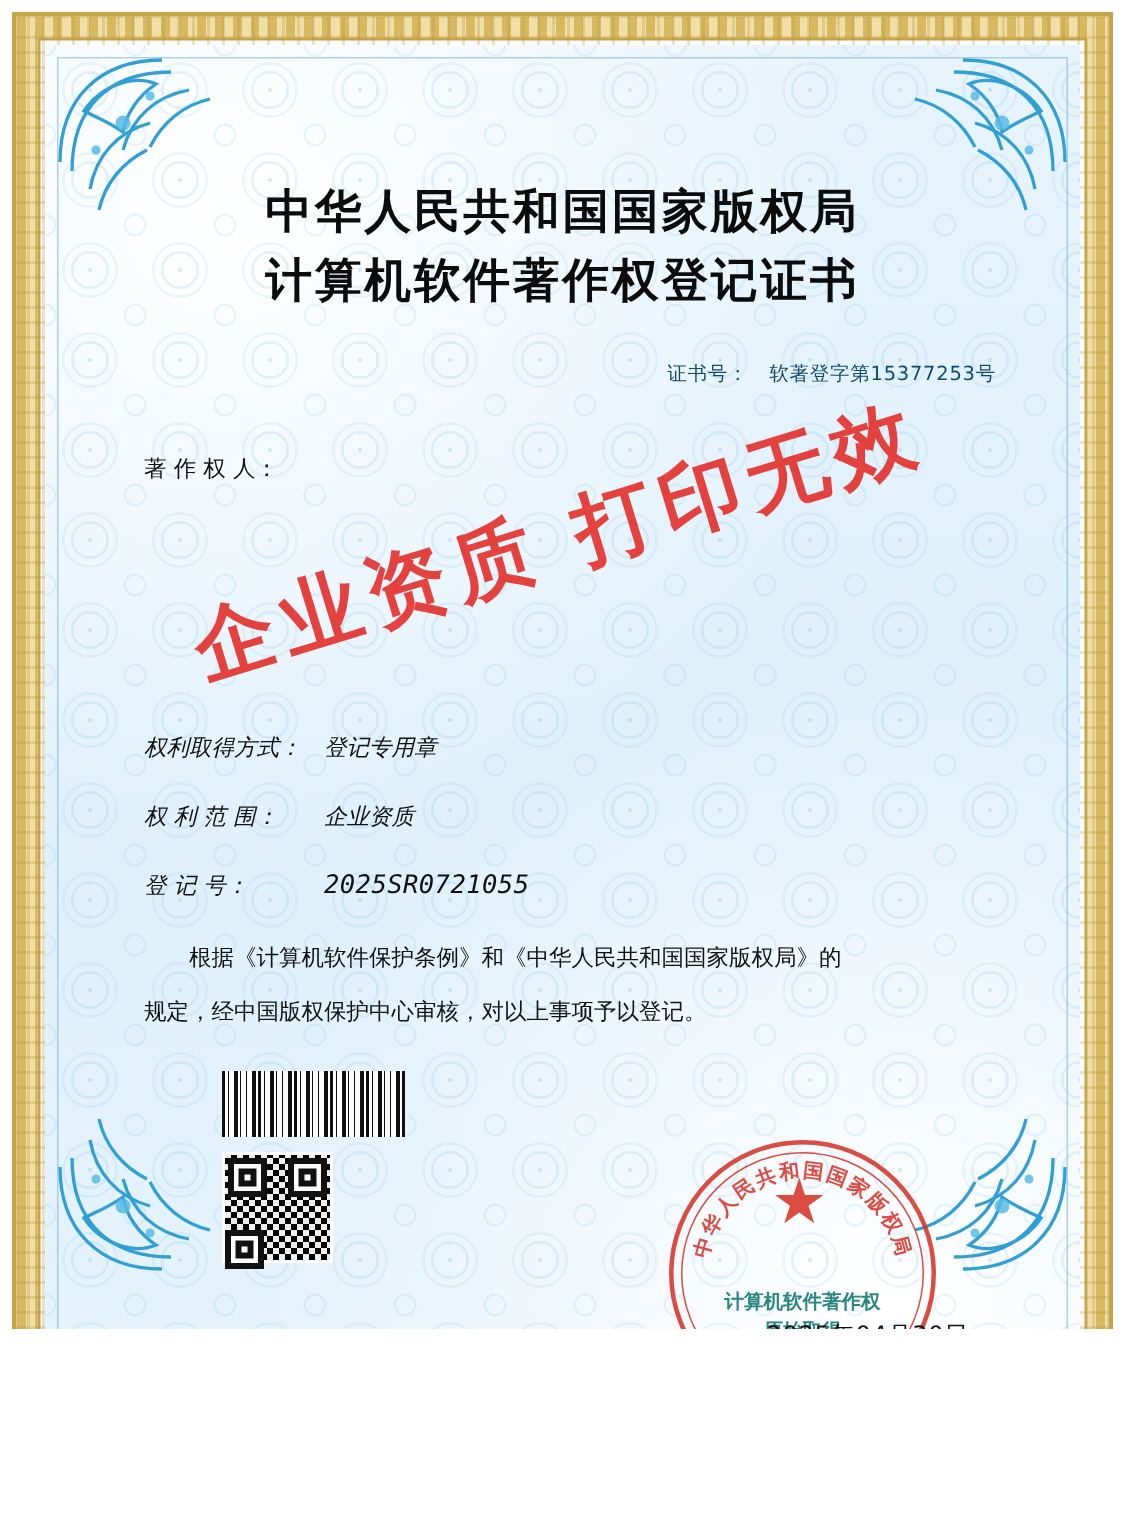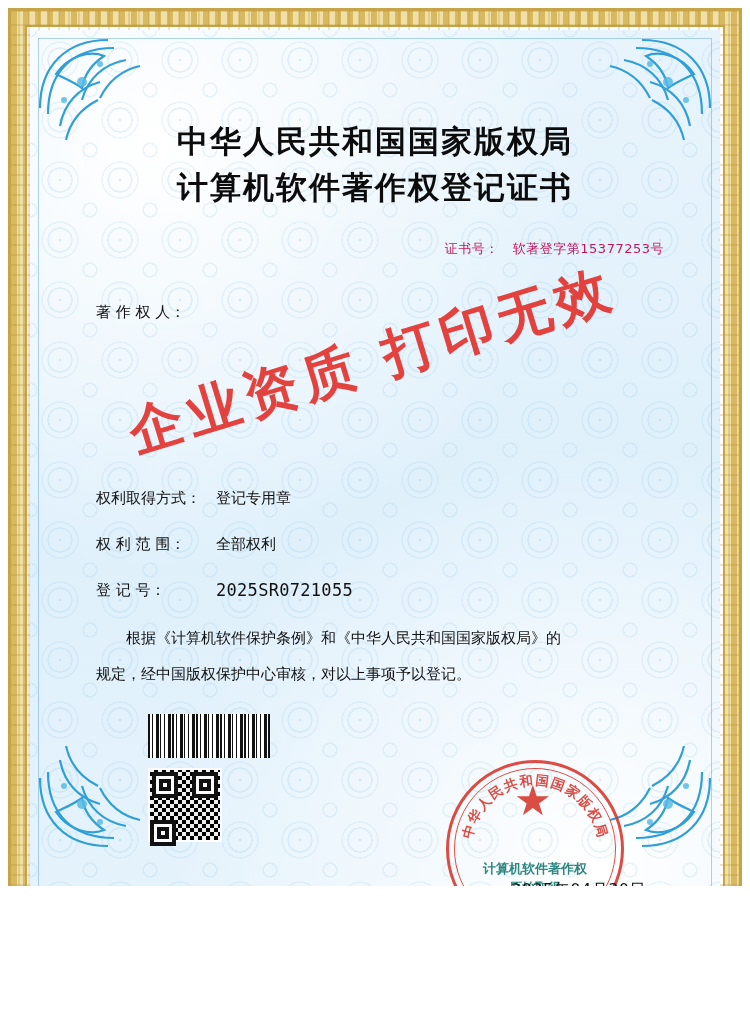--- a/index.html
+++ b/index.html
@@ -117,21 +117,21 @@
     line-height: 46px;
   }
 
   
   .cert-no {
     position: absolute;
     right: 86px;
     top: 240px;
     font-family: "DejaVu Sans", "Liberation Sans", sans-serif;
     font-size: 13px;
-    color: #be185d;
+    color: #0c4a6e;
     letter-spacing: 0.5px;
   }
   .cert-no .lbl { margin-right: 14px; }
 
   
   .rows {
     position: absolute;
     left: 96px;
     top: 284px;
     width: 560px;
@@ -166,20 +166,21 @@
 
   .row-owner { margin-top: 16px; }
 
   .rows2 {
     position: absolute;
     left: 96px;
     top: 486px;
     width: 560px;
     font-family: "DejaVu Sans", "Liberation Sans", sans-serif;
     color: #111;
+    font-style: italic;
   }
   .rows2 .row { margin-bottom: 22px; }
   .rows2 .row .label { width: 120px; flex: 0 0 120px; }
   .rows2 .value.mono {
     font-family: "DejaVu Sans Mono", "Liberation Mono", monospace;
     font-size: 17px;
     letter-spacing: 0.3px;
     text-align: center;
   }
 
@@ -432,21 +433,21 @@
     </div>
   </div>
 
   <div class="rows2">
     <div class="row">
       <div class="label">权利取得方式：</div>
       <div class="value">登记专用章</div>
     </div>
     <div class="row">
       <div class="label">权 利 范 围：</div>
-      <div class="value">全部权利</div>
+      <div class="value">企业资质</div>
     </div>
     <div class="row">
       <div class="label">登 记 号：</div>
       <div class="value mono">2025SR0721055</div>
     </div>
   </div>
 
   <div class="statement">
     <p class="indent">根据《计算机软件保护条例》和《中华人民共和国国家版权局》的</p>
     <p>规定，经中国版权保护中心审核，对以上事项予以登记。</p>

